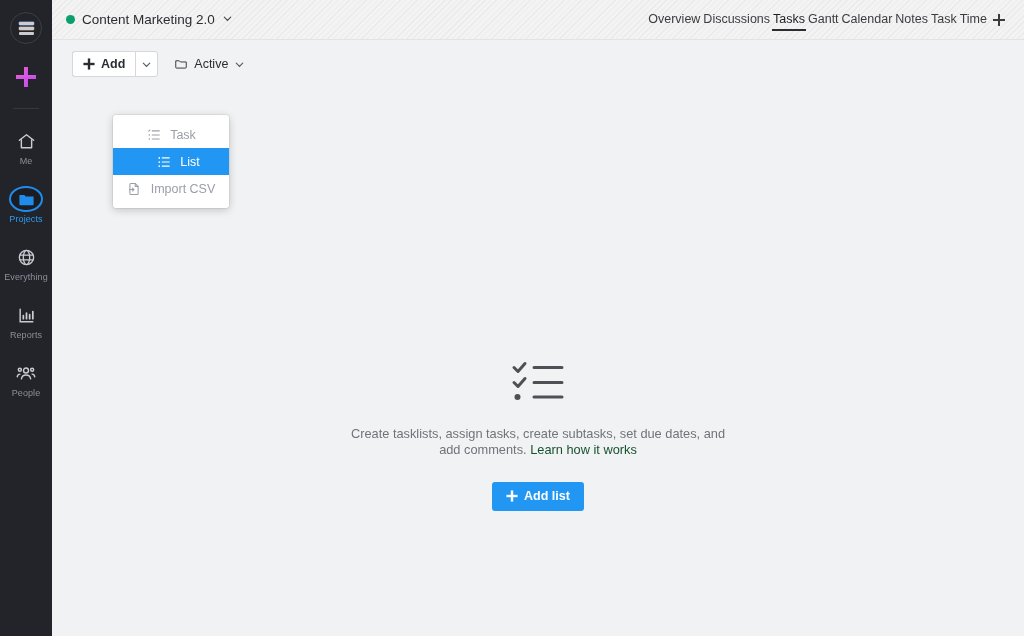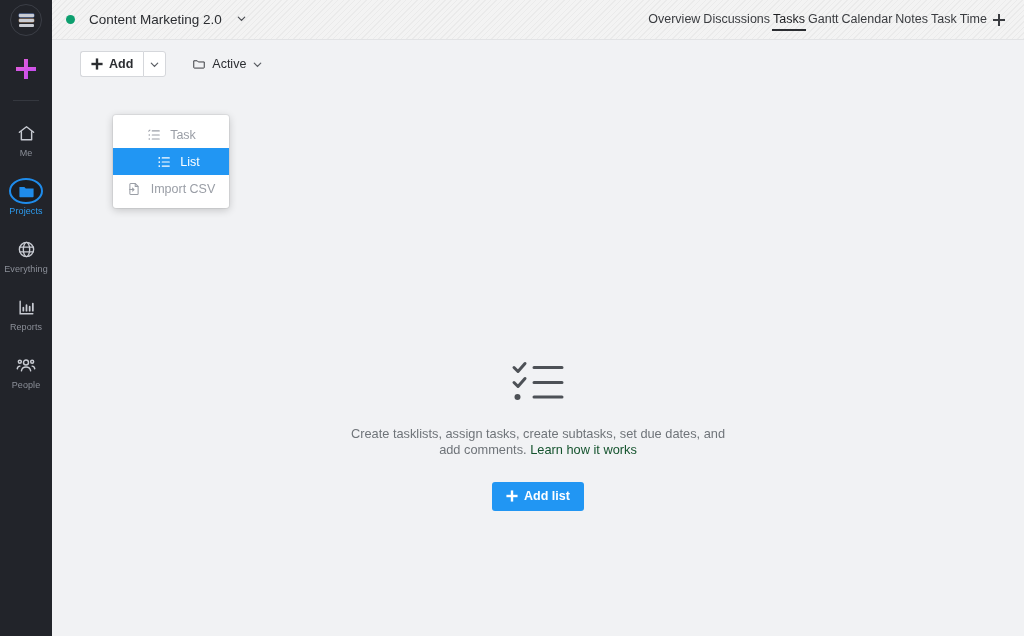--- a/index.html
+++ b/index.html
@@ -10,20 +10,21 @@
     overflow: hidden;
   }
   .app { position: relative; width: 1024px; height: 636px; display: flex; }
 
   
   .rail {
     width: 52px; height: 636px;
     background: #22242a;
     flex: 0 0 52px;
     display: flex; flex-direction: column; align-items: center;
+    padding-top: 8px;
   }
   .rail-hamburger {
     width: 32px; height: 32px; border-radius: 50%;
     border: 1px solid #3b3e46;
     display: flex; flex-direction: column; align-items: center; justify-content: center;
     gap: 2px; margin-top: 4px; cursor: pointer;
   }
   .rail-hamburger i { display:block; width: 15px; height: 3px; background: #c9ccd3; border-radius: 1px; }
   .rail-hamburger i:nth-child(1){ box-shadow: 0 0 0 0.4px #6f8fd0; }
   .rail-hamburger i:nth-child(2){ box-shadow: 0 0 0 0.4px #b08a6a; }
@@ -67,42 +68,42 @@
     background-image: repeating-linear-gradient(
       -45deg,
       rgba(0,0,0,0.035) 0px, rgba(0,0,0,0.035) 1px,
       rgba(255,255,255,0) 1px, rgba(255,255,255,0) 4px);
     border-bottom: 1px solid #e2e3e5;
     display: flex; align-items: center;
     padding: 0 18px 0 14px;
     position: relative;
   }
   .project-title {
-    display: flex; align-items: center; gap: 14px;
+    display: flex; align-items: center; gap: 7px;
     font-size: 13.5px; color: #2b2d31; cursor: pointer; white-space: nowrap;
   }
   .status-dot { width: 9px; height: 9px; border-radius: 50%; background: #0c9f6e; flex: 0 0 9px; }
   .chev { display:inline-block; }
 
   .tabs { margin-left: auto; display: flex; align-items: center; gap: 3px; }
   .tab {
     font-size: 12.5px; color: #3a3c40; cursor: pointer;
     padding: 2px 0 3px; position: relative; white-space: nowrap;
   }
   .tab.active { color: #1d1e21; }
   .tab.active::after {
     content: ""; position: absolute; left: -1px; right: -1px; bottom: -2px;
     height: 2px; background: #2b2d31;
   }
   .tab-add { cursor: pointer; display: flex; align-items: center; margin-left: 2px; }
 
   
   .content { flex: 1 1 auto; position: relative; background: #f1f2f4; min-height: 0; }
 
-  .toolbar { position: absolute; left: 28px; top: 11px; display: flex; align-items: flex-start; gap: 24px; }
+  .toolbar { position: absolute; left: 20px; top: 11px; display: flex; align-items: flex-start; gap: 14px; }
 
   .btn-group { display: flex; align-items: stretch; }
   .btn-add {
     height: 26px; background: #fff; border: 1px solid #d5d7db;
     border-right: none; border-radius: 3px 0 0 3px;
     display: flex; align-items: center; gap: 6px;
     padding: 0 10px; font-size: 12.5px; color: #2b2d31; cursor: pointer;
     font-weight: 600;
   }
   .btn-add-caret {

